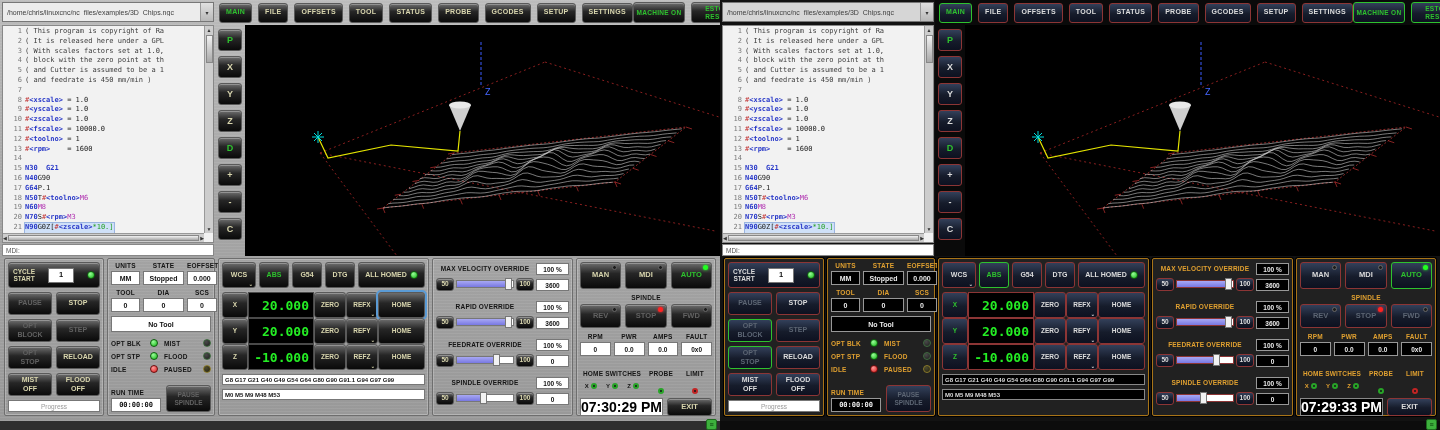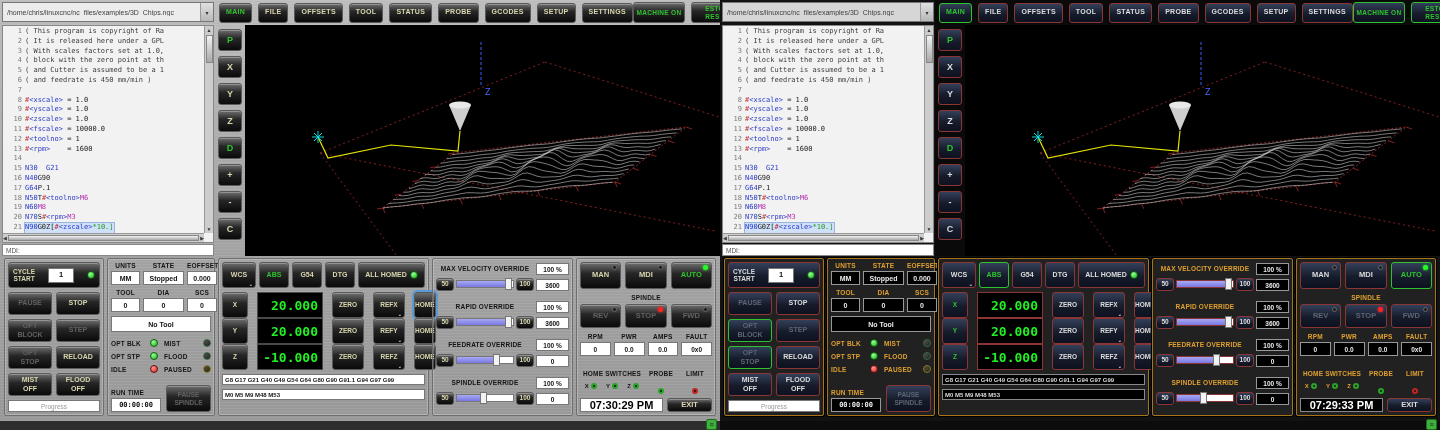--- a/index.html
+++ b/index.html
@@ -49,21 +49,21 @@
 
   
   .editor { position:absolute; left:2px; top:25px; width:212px; height:218px;
             background:#f2f2f2; border:1px solid #888; overflow:hidden; }
   .code { position:absolute; left:0; top:1px; right:9px; bottom:9px; overflow:hidden;
           font-family:"DejaVu Sans Mono",monospace; font-size:7px; line-height:9.8px; }
   .cl { display:flex; white-space:pre; }
   .ln { width:22px; text-align:right; color:#7a7a7a; flex:none; padding-right:3px; }
   .segs { white-space:pre; }
   .cl.hl .segs { background:#cfe0f8; outline:1px solid #9ab4e0; }
-  .cm{color:#3c3c3c} .r{color:#c03030} .b{color:#2838c8;font-weight:normal}
+  .cm{color:#3c3c3c} .r{color:#c03030} .b{color:#2838c8;font-weight:bold}
   .d{color:#202020} .m{color:#b030b0} .g{color:#1f9f1f}
   .vscroll { position:absolute; right:0; top:0; bottom:9px; width:9px; background:#cdcdcd;
              border-left:1px solid #999; display:flex; flex-direction:column;
              align-items:center; font-size:5px; color:#333; }
   .vscroll .thumb { width:7px; height:28px; background:linear-gradient(#f2f2f2,#a8a8a8);
                     border:1px solid #888; margin-top:1px; }
   .vscroll .sp { flex:1; }
   .arr { height:8px; display:flex; align-items:center; justify-content:center; }
   .hscroll { position:absolute; left:0; right:9px; bottom:0; height:9px; background:#cdcdcd;
              border-top:1px solid #999; display:flex; align-items:center;
@@ -127,21 +127,21 @@
 
   .g-dro { left:218px; top:258px; width:211px; height:158px; display:flex;
            flex-direction:column; gap:4px; }
   .dro-header { display:grid; grid-template-columns:34px 30px 30px 30px 1fr; gap:3px; height:26px; }
   .dro-header .btn { font-size:7px; }
   .caret { position:absolute; right:2px; bottom:-1px; font-size:5px; color:inherit;
            display:none; }
   .has-caret .caret, .refbtn .caret { display:block; }
   .hdr-led { display:none; position:static; margin-left:3px; }
   .has-led .hdr-led { display:block; }
-  .axis-row { display:grid; grid-template-columns:26px 66px 32px 32px 1fr; gap:9px; height:26px; }
+  .axis-row { display:grid; grid-template-columns:26px 66px 32px 32px 1fr; gap:0; height:26px; }
   .axis-letter { font-size:13px; color:#4da6ff; }
   .dark .axis-letter { color:#2ec22e; }
   .dro-val { background:#000; border:1px solid #4a4a4a; color:#24ee24;
              font-family:"DejaVu Sans Mono",monospace; font-size:13px; font-weight:bold;
              display:flex; align-items:center; justify-content:flex-end; padding-right:4px; }
   .dark .dro-val { border-color:#8c3535; }
   .axis-row .btn { font-size:6.5px; }
   .light .axis-row.first .home { box-shadow:0 0 0 2px #5b9bd5; }
   .codes-bar { height:11px; background:#fff; border:1px solid #777; font-size:6px;
                font-weight:bold; color:#141414; display:flex; align-items:center;
@@ -180,21 +180,21 @@
   .hs { flex:1; text-align:center; }
   .hs-leds { display:flex; gap:9px; margin-top:3px; justify-content:center; align-items:center; }
   .hs-pair { display:flex; align-items:center; gap:2px; }
   .hs-pair .lbl { font-size:6px; }
   .rled { width:6px; height:6px; border-radius:50%; background:#161616;
           border:2px solid #28a428; display:inline-block; }
   .rled.redring { border-color:#c22424; }
   .pl-block { width:34px; text-align:center; }
   .pl-block .rled { margin-top:4px; }
   .clock-row { display:flex; gap:4px; margin-top:auto; height:24px; }
-  .clock { flex:1; background:#fff; border:1px solid #777; color:#000; font-size:11px;
+  .clock { flex:1; background:#fff; border:1px solid #777; color:#000; font-size:14px;
            font-weight:bold; display:flex; align-items:center; justify-content:center;text-align:right; }
   .dark .clock { background:#000; color:#fff; border-color:#888; }
   .exit-btn { width:45px; font-size:7.5px; }
 
   .strip { position:absolute; left:0; top:421px; width:720px; height:9px; background:#2e2e2e; }
   .dark .strip { background:#0c0c0c; }
   .tray { position:absolute; right:3px; top:-2px; width:11px; height:11px; background:#3db03d;
           border-radius:2px; color:#07320a; font-size:7px; display:flex; align-items:center;
           justify-content:center; font-weight:bold; border:1px solid #1d6b1d; }
 </style>

